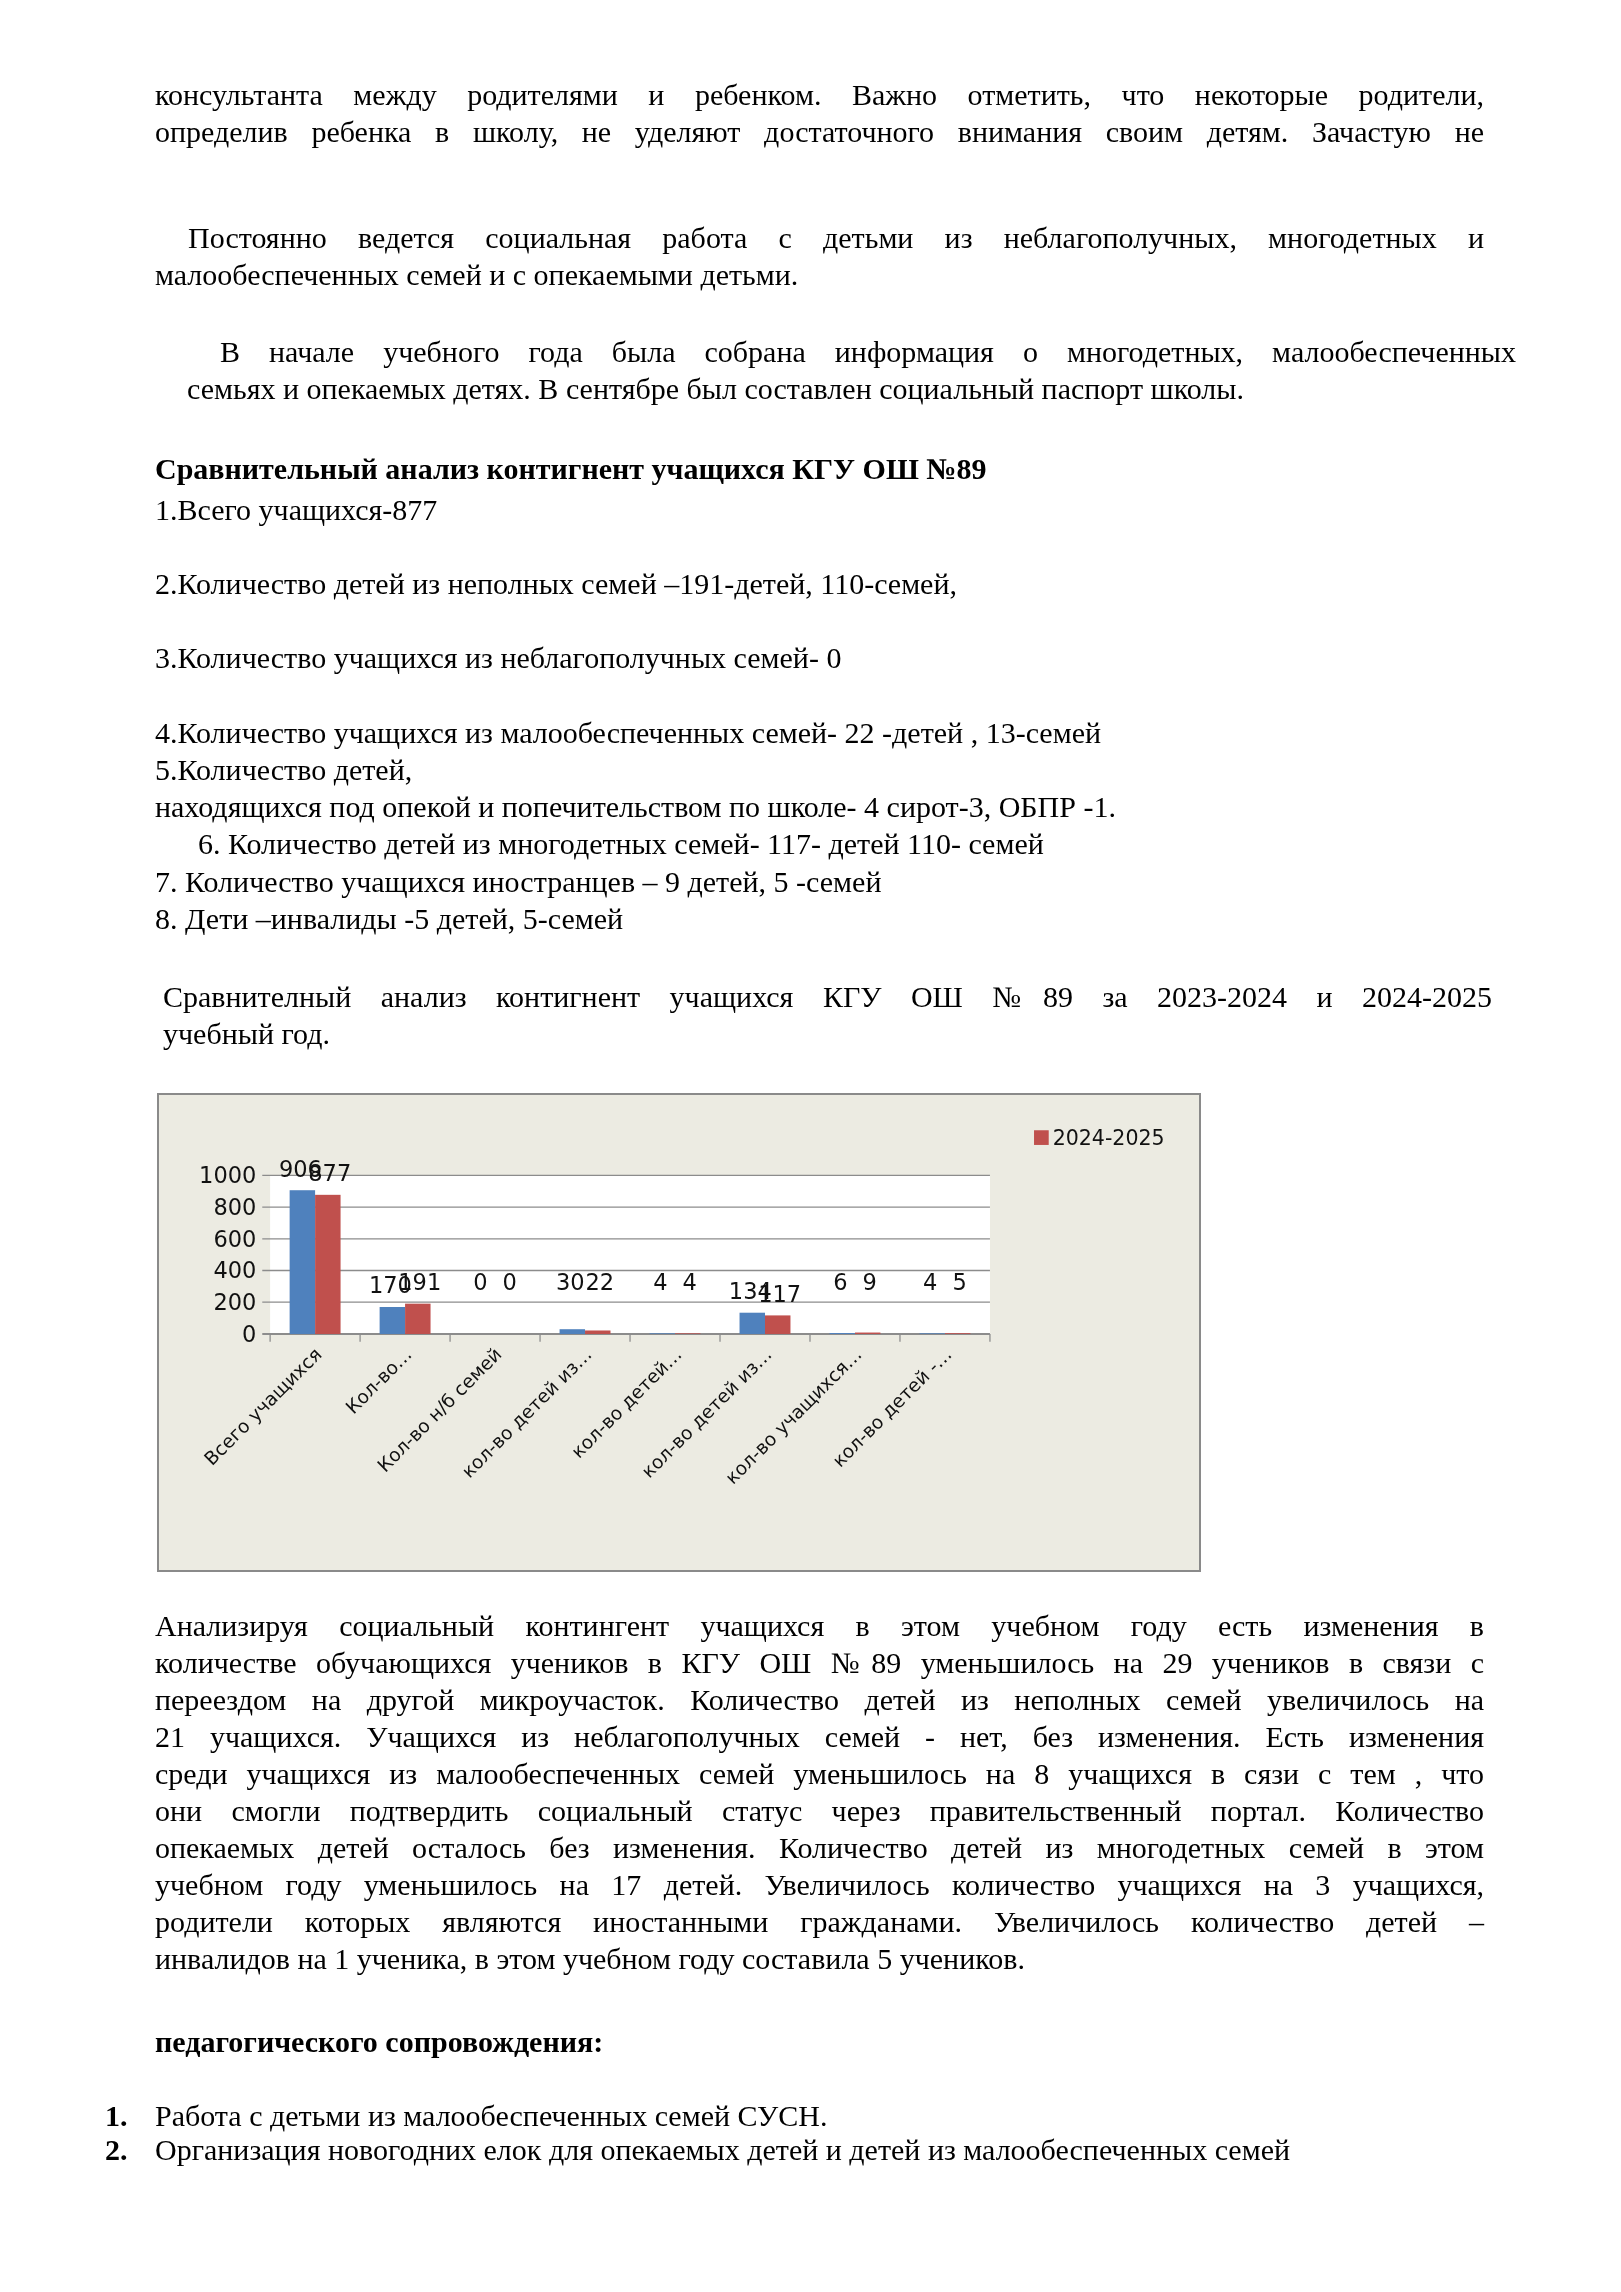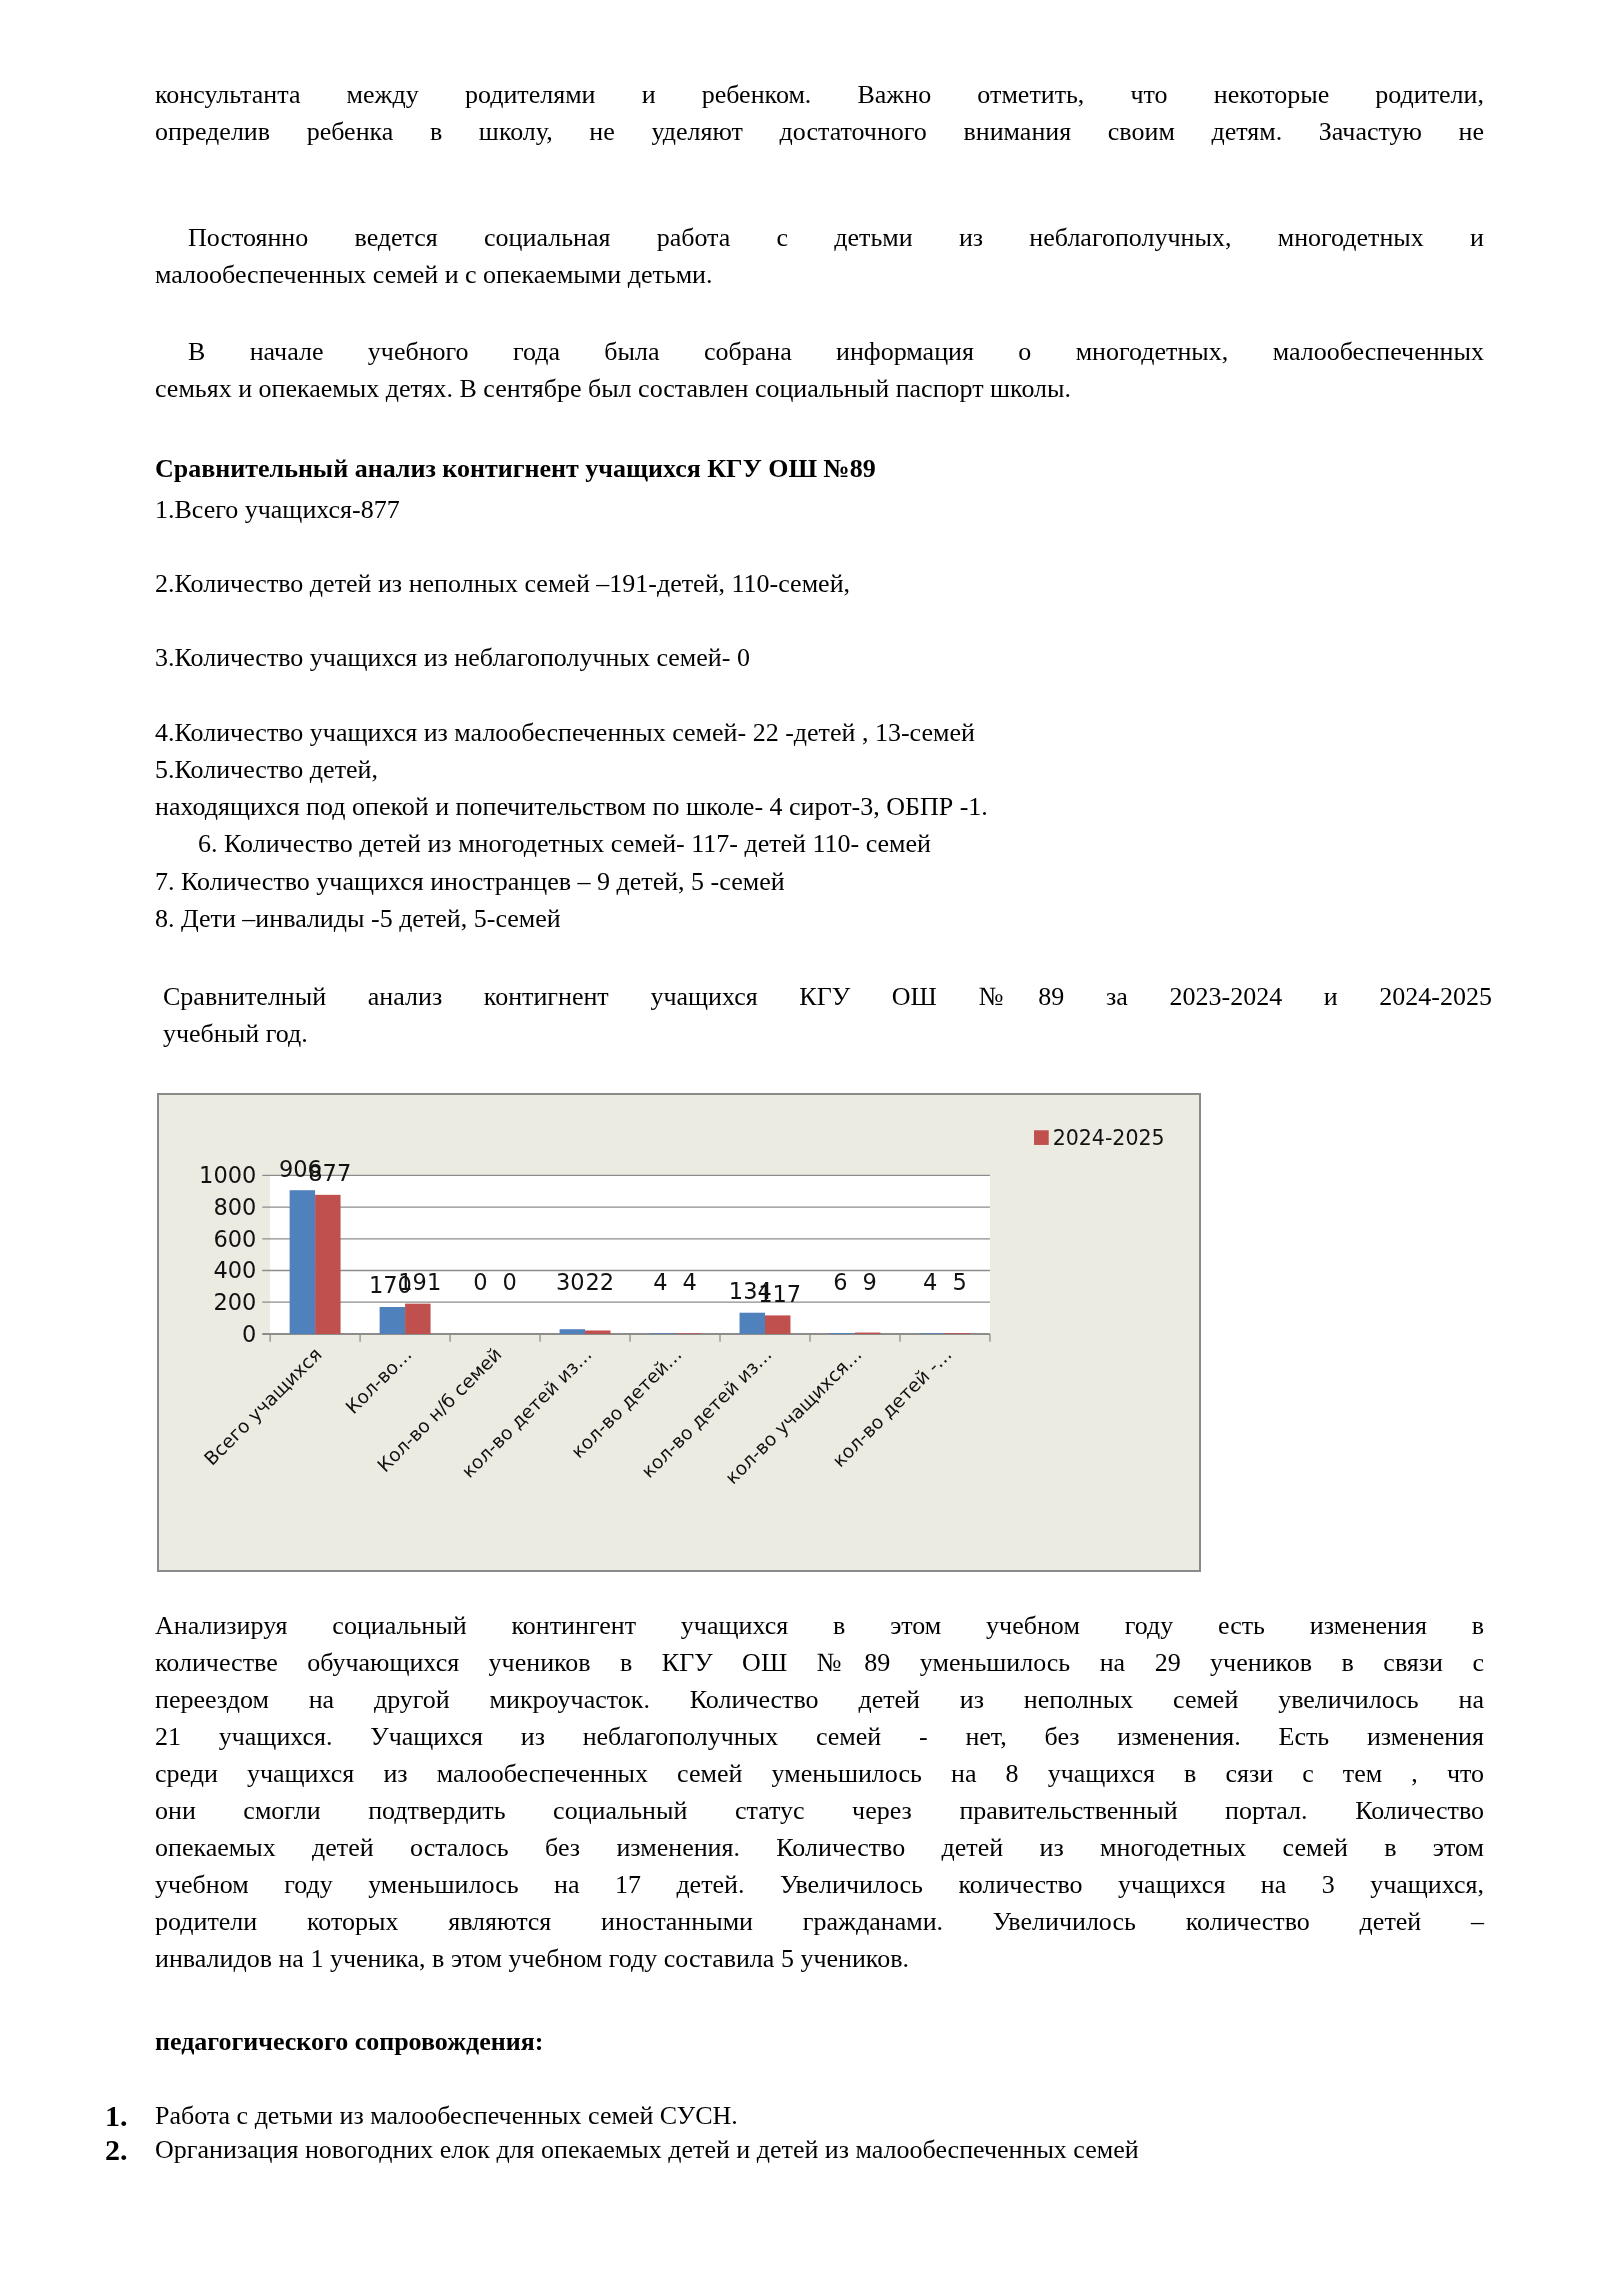--- a/index.html
+++ b/index.html
@@ -1,18 +1,18 @@
 <!DOCTYPE html>
 <html><head>
 <meta charset="utf-8">
 <style>
   html, body { margin: 0; padding: 0; background: #ffffff; }
   body { width: 1621px; height: 2293px; position: relative; overflow: hidden;
          font-family: "Liberation Serif", "DejaVu Serif", serif; color: #000; }
-  .blk { position: absolute; left: 155px; width: 1329px; font-size: 26px; line-height: 37px; }
+  .blk { position: absolute; left: 155px; width: 1329px; font-size: 30px; line-height: 37px; }
   .bold { font-weight: bold; }
   .line { white-space: nowrap; }
   .jl { text-align: justify; text-align-last: justify; }
   
   #chart { position: absolute; left: 157px; top: 1093px; width: 1040px; height: 475px;
            background: #ecebe2; border: 2px solid #8a8a8a; border-right-width: 2.9px; border-bottom-width: 2.9px; }
   #chart svg { position: absolute; left: 0; top: 0; }
   .list-num { position: absolute; left: 105px; font-weight: bold; font-size: 30px; }
 </style>
 </head>
@@ -21,21 +21,21 @@
 <div class="blk" style="top:76px;">
   <div class="line jl">консультанта  между  родителями  и  ребенком.  Важно  отметить,  что  некоторые  родители,</div>
   <div class="line jl">определив ребенка в школу, не уделяют достаточного внимания своим детям. Зачастую не</div>
 </div>
 
 <div class="blk" style="top:219px;">
   <div class="line jl" style="padding-left:33px;">Постоянно  ведется  социальная  работа  с  детьми  из  неблагополучных,  многодетных  и</div>
   <div class="line">малообеспеченных семей и с опекаемыми детьми.</div>
 </div>
 
-<div class="blk" style="top:333px;">
+<div class="blk" style="top:333px;margin-left:32px;">
   <div class="line jl" style="padding-left:33px;">В  начале  учебного  года  была  собрана  информация  о  многодетных,  малообеспеченных</div>
   <div class="line">семьях и опекаемых детях. В сентябре был составлен социальный паспорт школы.</div>
 </div>
 
 <div class="blk bold" style="top:450px;">Сравнительный анализ контигнент учащихся  КГУ ОШ №89</div>
 <div class="blk" style="top:491px;">1.Всего учащихся-877</div>
 <div class="blk" style="top:565px;">2.Количество детей из неполных семей –191-детей, 110-семей,</div>
 <div class="blk" style="top:639px;">3.Количество учащихся из неблагополучных семей-  0</div>
 <div class="blk" style="top:714px;">4.Количество учащихся из малообеспеченных семей-  22 -детей ,  13-семей</div>
 <div class="blk" style="top:751px;">5.Количество детей,</div>

